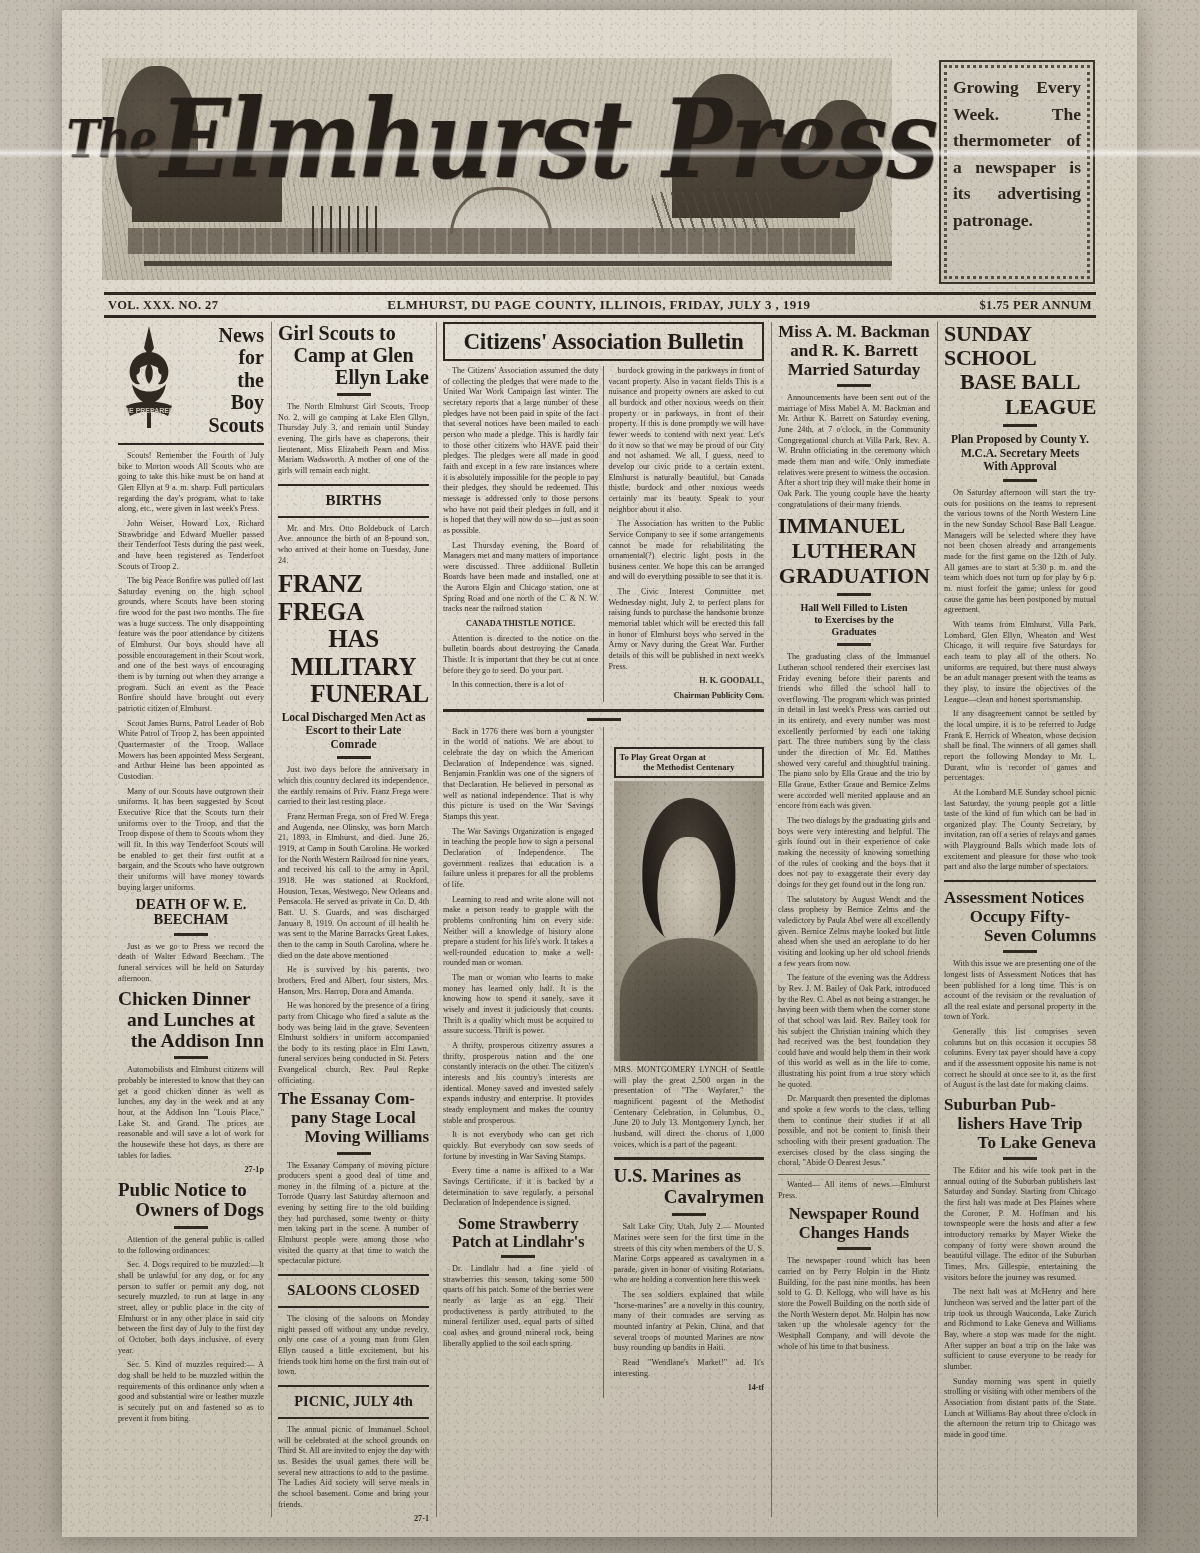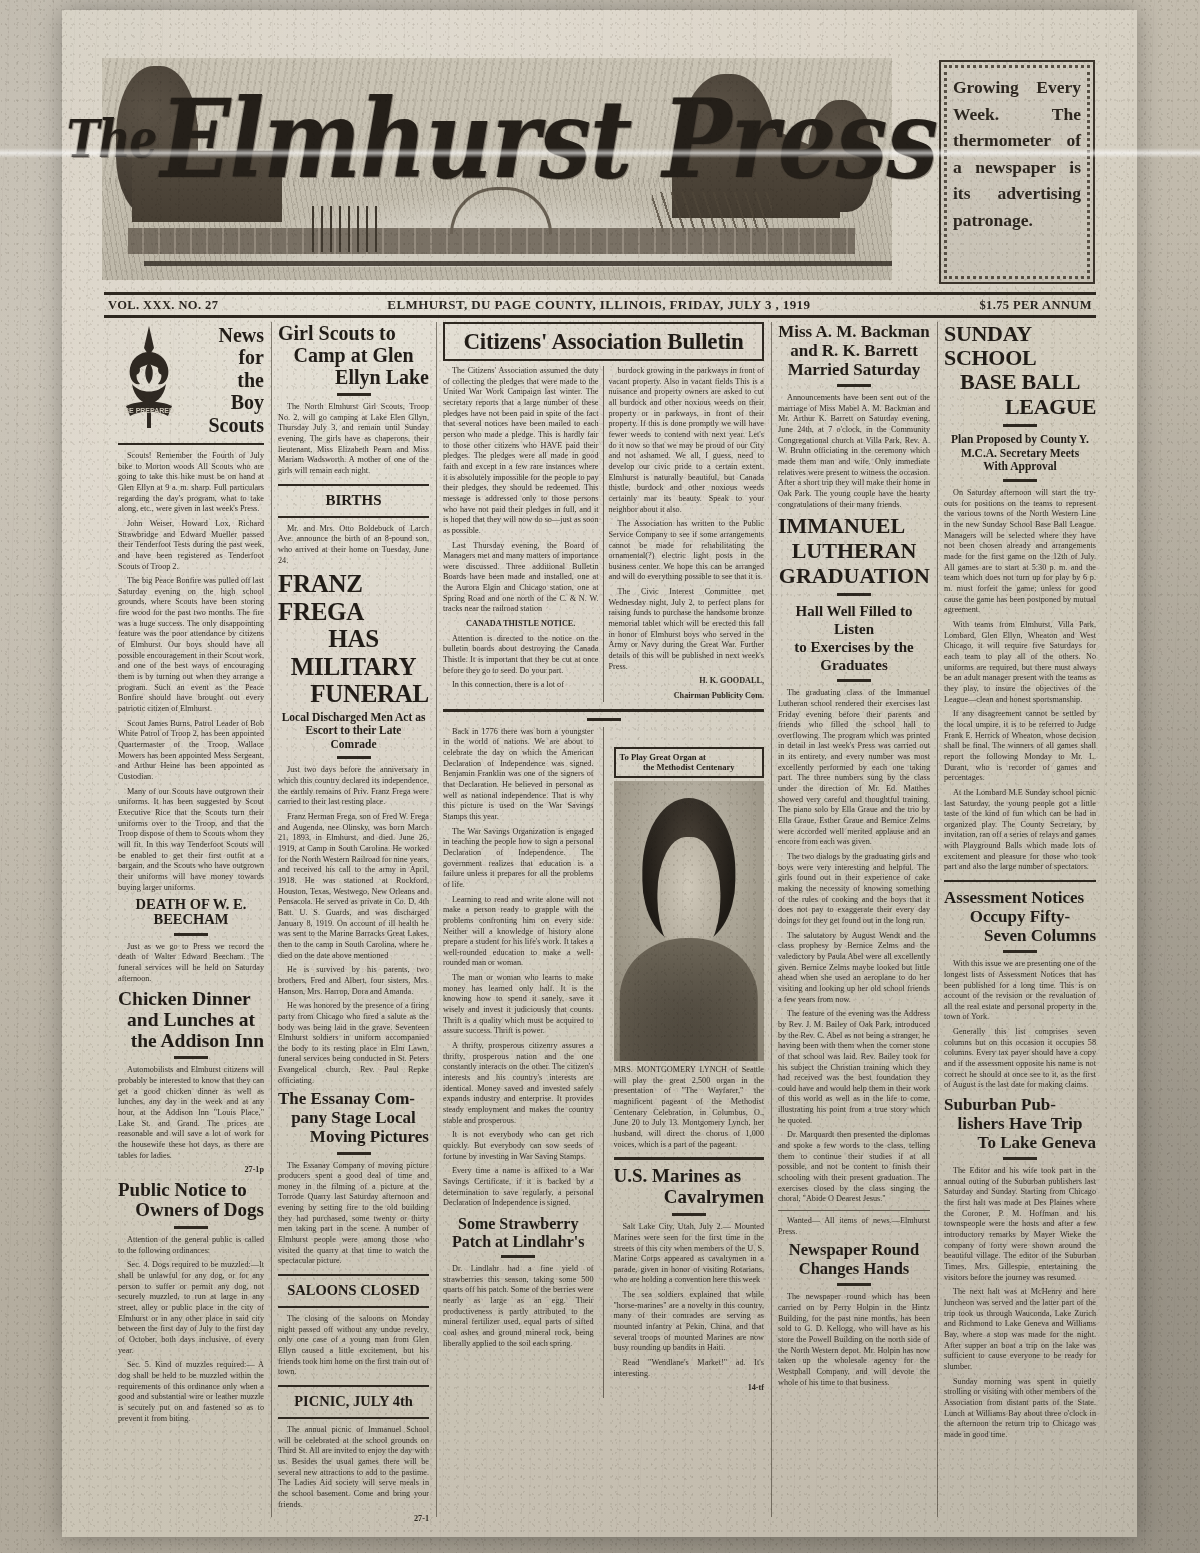--- a/index.html
+++ b/index.html
@@ -295,21 +295,21 @@
       </h3>
       <div class="rule-short"></div>
       <p class="body">Just two days before the anniversary in which this country declared its independence, the earthly remains of Priv. Franz Frega were carried to their last resting place.</p>
       <p class="body">Franz Herman Frega, son of Fred W. Frega and Augenda, nee Olinsky, was born March 21, 1893, in Elmhurst, and died. June 26, 1919, at Camp in South Carolina.  He worked for the North Western Railroad for nine years, and received his call to the army in April, 1918.  He was stationed at Rockford, Houston, Texas, Westwego, New Orleans and Pensacola.  He served as private in Co. D, 4th Batt. U. S. Guards, and was discharged January 8, 1919. On account of ill health he was sent to the Marine Barracks Great Lakes, then to the camp in South Carolina, where he died on the date above mentioned</p>
       <p class="body">He is survived by his parents, two brothers, Fred and Albert, four sisters, Mrs. Hanson, Mrs. Harrop, Dora and Amanda.</p>
       <p class="body">He was honored by the presence of a firing party from Chicago who fired a salute as the body was being laid in the grave.  Seventeen Elmhurst soldiers in uniform accompanied the body to its resting place in Elm Lawn, funeral services being conducted in St. Peters Evangelical church, Rev. Paul Repke officiating.</p>
 
       <h2 class="hl hl-cond" style="font-size:17px;line-height:1.1;">
         <div class="hl-left">The Essanay Com-</div>
         <div>pany Stage Local</div>
-        <div class="hl-right">Moving Pictures</div>
+        <div class="hl-right">Moving Williams</div>
       </h2>
       <div class="rule-short"></div>
       <p class="body">The Essanay Company of moving picture producers spent a good deal of time and money in the filming of a picture at the Torrode Quarry last Saturday afternoon and evening by setting fire to the old building they had purchased, some twenty or thirty men taking part in the scene.  A number of Elmhurst people were among those who visited the quarry at that time to watch the spectacular picture.</p>
 
       <div class="rule-full"></div>
       <h3 class="hl" style="font-size:14.5px;">SALOONS CLOSED</h3>
       <div class="rule-full"></div>
       <p class="body">The closing of the saloons on Monday night passed off without any undue revelry, only one case of a young man from Glen Ellyn caused a little excitement, but his friends took him home on the first train out of town.</p>
 
       <div class="rule-full"></div>
@@ -393,21 +393,21 @@
       </h2>
       <div class="rule-short"></div>
       <p class="body">Announcements have been sent out of the marriage of Miss Mabel A. M. Backman and Mr. Arthur K. Barrett on Saturday evening, June 24th, at 7 o'clock, in the Community Congregational church at Villa Park, Rev. A. W. Bruhn officiating in the ceremony which made them man and wife. Only immediate relatives were present to witness the occasion.  After a short trip they will make their home in Oak Park.  The young couple have the hearty congratulations of their many friends.</p>
 
       <h2 class="hl hl-cond" style="font-size:22px;line-height:1.12;">
         <div class="hl-left">IMMANUEL</div>
         <div>LUTHERAN</div>
         <div class="hl-right">GRADUATION</div>
       </h2>
       <div class="rule-short"></div>
-      <h3 class="hl hl-cond" style="font-size:15px;line-height:1.2;margin-top:6px;">
+      <h3 class="hl hl-cond" style="font-size:10px;line-height:1.2;margin-top:6px;">
         <div>Hall Well Filled to Listen</div>
         <div>to Exercises by the</div>
         <div>Graduates</div>
       </h3>
       <div class="rule-short"></div>
       <p class="body">The graduating class of the Immanuel Lutheran school rendered their exercises last Friday evening before their parents and friends who filled the school hall to overflowing.  The program which was printed in detail in last week's Press was carried out in its entirety, and every number was most excellently performed by each one taking part.  The three numbers sung by the class under the direction of Mr. Ed. Matthes showed very careful and thoughtful training.  The piano solo by Ella Graue and the trio by Ella Graue, Esther Graue and Bernice Zelms were accorded well merited applause and an encore from each was given.</p>
       <p class="body">The two dialogs by the graduating girls and boys were very interesting and helpful.  The girls found out in their experience of cake making the necessity of knowing something of the rules of cooking and the boys that it does not pay to exaggerate their every day doings for they get found out in the long run.</p>
       <p class="body">The salutatory by August Wendt and the class prophesy by Bernice Zelms and the valedictory by Paula Abel were all excellently given. Bernice Zelms maybe looked but little ahead when she used an aeroplane to do her visiting and looking up her old school friends a few years from now.</p>
       <p class="body">The feature of the evening was the Address by Rev. J. M. Bailey of Oak Park, introduced by the Rev. C. Abel as not being a stranger, he having been with them when the corner stone of that school was laid.  Rev. Bailey took for his subject the Christian training which they had received was the best foundation they could have and would help them in their work of this world as well as in the life to come, illustrating his point from a true story which he quoted.</p>
       <p class="body">Dr. Marquardt then presented the diplomas and spoke a few words to the class, telling them to continue their studies if at all possible, and not be content to finish their schooling with their present graduation. The exercises closed by the class singing the choral, "Abide O Dearest Jesus."</p>

